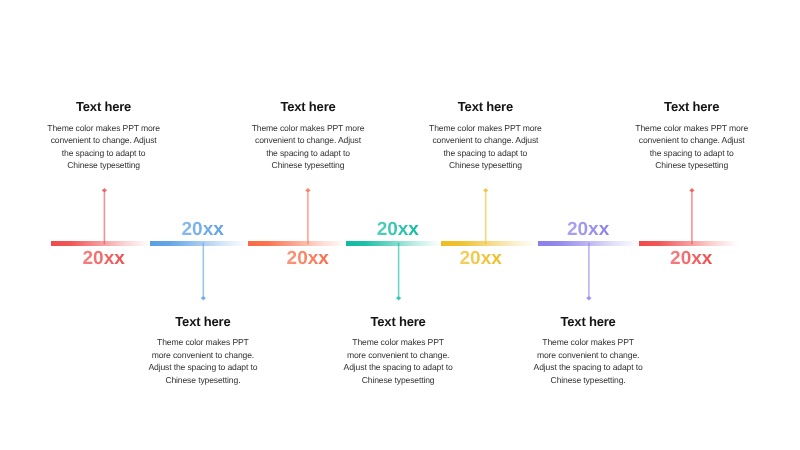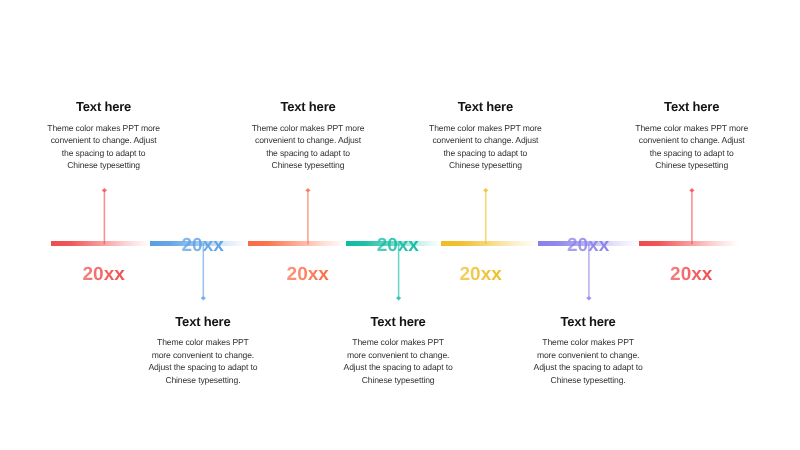--- a/index.html
+++ b/index.html
@@ -19,21 +19,21 @@
   .s5{left:441.2px;width:97.2px;}
   .s6{left:538.4px;width:100.8px;}
   .s7{left:639.2px;width:99px;}
 
   
   .connlayer{position:absolute;left:0;top:0;width:800px;height:450px;}
 
   
   .yearlbl{position:absolute;width:44px;text-align:center;
            font-weight:bold;font-size:19px;line-height:19px;white-space:nowrap;
-           color:transparent;-webkit-background-clip:text;background-clip:text;margin-top:16px;}
+           color:transparent;-webkit-background-clip:text;background-clip:text;}
   .y-up  {top:248.8px;}
   .y-down{top:219.6px;}
   .yx1{left:81.7px;}
   .yx2{left:180.65px;}
   .yx3{left:285.75px;}
   .yx4{left:375.8px;}
   .yx5{left:458.7px;}
   .yx6{left:566.1px;}
   .yx7{left:669.25px;}
 

